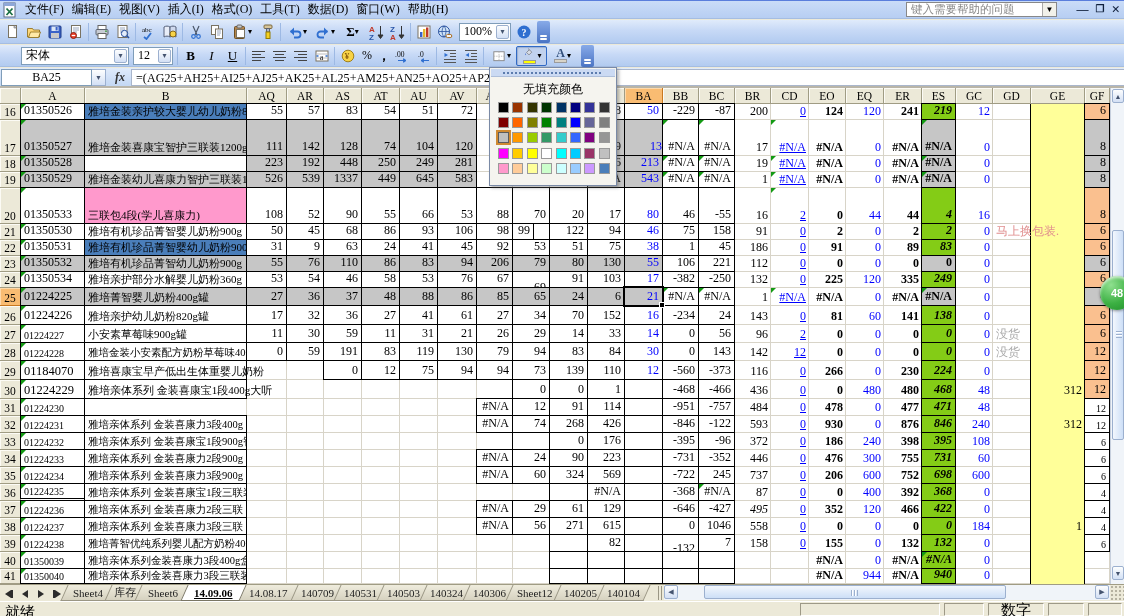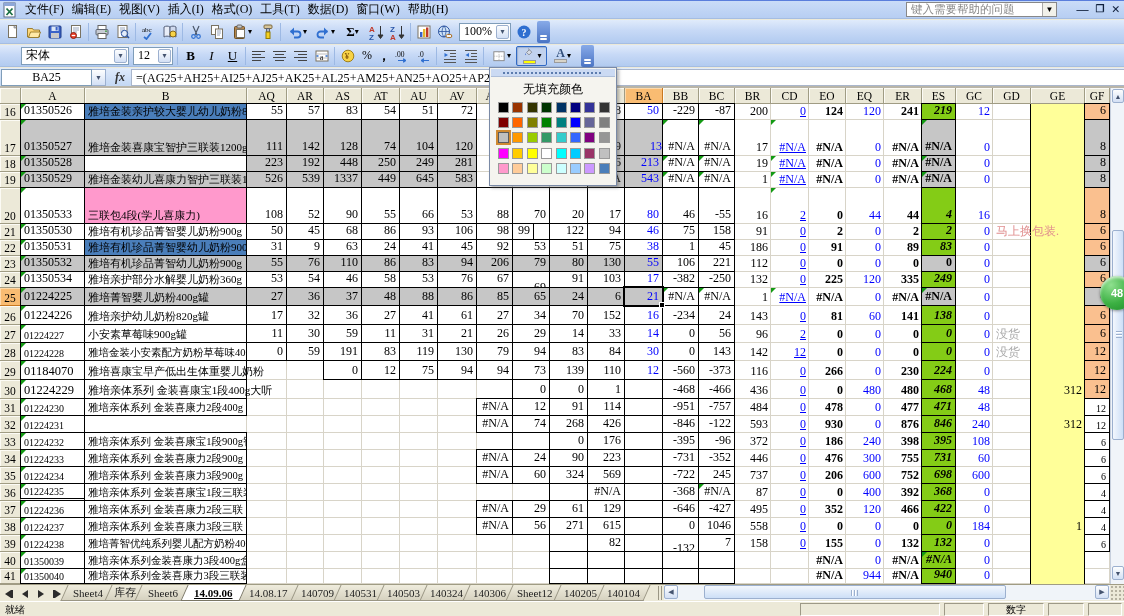--- a/index.html
+++ b/index.html
@@ -151,21 +151,21 @@
   #hthumb { position:absolute; left:40px; top:0px; width:302px; height:14px;
             background:linear-gradient(#f3f7fd,#cddff7); border:1px solid #9cb0cf; border-radius:2px; }
   #hthumb::after { content:""; position:absolute; top:4px; left:50%; height:6px; width:7px; margin-left:-4px;
             background:repeating-linear-gradient(90deg,#9cb0cf 0 1px, #fff 1px 2px, #0000 2px 3px); }
   #sizer { position:absolute; top:585px; left:1110px; width:14px; height:15px; background:#ece9d8;
            background-image:radial-gradient(circle at 2px 2px, #b5b1a0 1px, #0000 1px);
            background-size:4px 4px; }
 
   
   #statusbar { position:absolute; top:601px; left:0; width:1124px; height:15px; background:#ece9d8;
-               border-top:1px solid #fff; font-size:10px; color:#000;
+               border-top:1px solid #fff; font-size:15px; color:#000;
                font-family:"Liberation Serif","DejaVu Serif",serif; }
   #statusbar .smode { position:absolute; left:5px; top:1px; }
   .spanel { position:absolute; top:1px; height:13px; border:1px solid; border-color:#9d9987 #fff #fff #9d9987; }
   #snum { text-align:center; line-height:12px; }
 
   
   #dropdown { position:absolute; left:489px; top:67px; width:128px; height:119px; background:#f5f4ef;
               border:1px solid #7a8aa6; box-shadow:2px 2px 3px rgba(90,90,90,.45); z-index:10; }
   #dd-tear { position:absolute; left:1px; top:1px; right:1px; height:8px; background:#cbdaf3;
              border-bottom:1px solid #aebfda; }
@@ -965,37 +965,37 @@
       <div class="cell" style="left: 735px; top: 292px; width: 36px; height: 19px;">436</div>
       <div class="cell B u" style="left: 771px; top: 292px; width: 38px; height: 19px;">0</div>
       <div class="cell b" style="left: 809px; top: 292px; width: 37px; height: 19px;">0</div>
       <div class="cell B" style="left: 846px; top: 292px; width: 38px; height: 19px;">480</div>
       <div class="cell b" style="left: 884px; top: 292px; width: 38px; height: 19px;">480</div>
       <div class="cell k b f-yel" style="left: 921px; top: 291px; width: 35px; height: 20px;">468</div>
       <div class="cell B" style="left: 956px; top: 292px; width: 37px; height: 19px;">48</div>
       <div class="cell" style="left: 1031px; top: 292px; width: 54px; height: 19px;">312</div>
       <div class="cell k f-org" style="left: 1084px; top: 291px; width: 26px; height: 20px;">12</div>
       <div class="cell L t k s10" style="left: 20px; top: 310px; width: 65px; height: 18px;">01224230</div>
-      <div class="cell L k s11 cB" style="left: 84px; top: 310px; width: 163px; height: 18px;">雅培亲体系列 金装喜康力2段400g</div>
       <div class="cell k" style="left: 476px; top: 310px; width: 37px; height: 18px;">#N/A</div>
       <div class="cell k" style="left: 512px; top: 310px; width: 38px; height: 18px;">12</div>
       <div class="cell k" style="left: 549px; top: 310px; width: 39px; height: 18px;">91</div>
       <div class="cell k" style="left: 587px; top: 310px; width: 38px; height: 18px;">114</div>
       <div class="cell k" style="left: 624px; top: 310px; width: 39px; height: 18px;"></div>
       <div class="cell k" style="left: 662px; top: 310px; width: 37px; height: 18px; text-align: right;">-951</div>
       <div class="cell k" style="left: 698px; top: 310px; width: 37px; height: 18px;">-757</div>
       <div class="cell" style="left: 735px; top: 311px; width: 36px; height: 17px;">484</div>
       <div class="cell B u" style="left: 771px; top: 311px; width: 38px; height: 17px;">0</div>
       <div class="cell b" style="left: 809px; top: 311px; width: 37px; height: 17px;">478</div>
       <div class="cell B" style="left: 846px; top: 311px; width: 38px; height: 17px;">0</div>
       <div class="cell b" style="left: 884px; top: 311px; width: 38px; height: 17px;">477</div>
       <div class="cell k b f-yel" style="left: 921px; top: 310px; width: 35px; height: 18px;">471</div>
       <div class="cell B" style="left: 956px; top: 311px; width: 37px; height: 17px;">48</div>
       <div class="cell k s10" style="left: 1084px; top: 310px; width: 26px; height: 18px;">12</div>
       <div class="cell L t k s10" style="left: 20px; top: 327px; width: 65px; height: 18px;">01224231</div>
+      <div class="cell L k s11 cB" style="left: 84px; top: 327px; width: 163px; height: 18px;">雅培亲体系列 金装喜康力3段400g</div>
       <div class="cell k" style="left: 476px; top: 327px; width: 37px; height: 18px;">#N/A</div>
       <div class="cell k" style="left: 512px; top: 327px; width: 38px; height: 18px;">74</div>
       <div class="cell k" style="left: 549px; top: 327px; width: 39px; height: 18px;">268</div>
       <div class="cell k" style="left: 587px; top: 327px; width: 38px; height: 18px;">426</div>
       <div class="cell k" style="left: 624px; top: 327px; width: 39px; height: 18px;"></div>
       <div class="cell k" style="left: 662px; top: 327px; width: 37px; height: 18px;">-846</div>
       <div class="cell k" style="left: 698px; top: 327px; width: 37px; height: 18px;">-122</div>
       <div class="cell" style="left: 735px; top: 328px; width: 36px; height: 17px;">593</div>
       <div class="cell B u" style="left: 771px; top: 328px; width: 38px; height: 17px;">0</div>
       <div class="cell b" style="left: 809px; top: 328px; width: 37px; height: 17px;">930</div>
@@ -1072,21 +1072,21 @@
       <div class="cell k s10" style="left: 1084px; top: 395px; width: 26px; height: 18px;">4</div>
       <div class="cell L t k s10" style="left: 20px; top: 412px; width: 65px; height: 18px;">01224236</div>
       <div class="cell L k s11 cB" style="left: 84px; top: 412px; width: 163px; height: 18px;">雅培亲体系列 金装喜康力2段三联</div>
       <div class="cell k" style="left: 476px; top: 412px; width: 37px; height: 18px;">#N/A</div>
       <div class="cell k" style="left: 512px; top: 412px; width: 38px; height: 18px;">29</div>
       <div class="cell k" style="left: 549px; top: 412px; width: 39px; height: 18px;">61</div>
       <div class="cell k" style="left: 587px; top: 412px; width: 38px; height: 18px;">129</div>
       <div class="cell k" style="left: 624px; top: 412px; width: 39px; height: 18px;"></div>
       <div class="cell k" style="left: 662px; top: 412px; width: 37px; height: 18px;">-646</div>
       <div class="cell k" style="left: 698px; top: 412px; width: 37px; height: 18px;">-427</div>
-      <div class="cell" style="left: 735px; top: 413px; width: 36px; height: 17px;">495</div>
+      <div class="cell" style="left: 735px; top: 413px; width: 36px; height: 17px; font-style: italic;">495</div>
       <div class="cell B u" style="left: 771px; top: 413px; width: 38px; height: 17px;">0</div>
       <div class="cell b" style="left: 809px; top: 413px; width: 37px; height: 17px;">352</div>
       <div class="cell B" style="left: 846px; top: 413px; width: 38px; height: 17px;">120</div>
       <div class="cell b" style="left: 884px; top: 413px; width: 38px; height: 17px;">466</div>
       <div class="cell k b f-yel" style="left: 921px; top: 412px; width: 35px; height: 18px;">422</div>
       <div class="cell B" style="left: 956px; top: 413px; width: 37px; height: 17px;">0</div>
       <div class="cell k s10" style="left: 1084px; top: 412px; width: 26px; height: 18px;">4</div>
       <div class="cell L t k s10" style="left: 20px; top: 429px; width: 65px; height: 18px;">01224237</div>
       <div class="cell L k s11 cB" style="left: 84px; top: 429px; width: 163px; height: 18px;">雅培亲体系列 金装喜康力3段三联</div>
       <div class="cell k" style="left: 476px; top: 429px; width: 37px; height: 18px;">#N/A</div>

